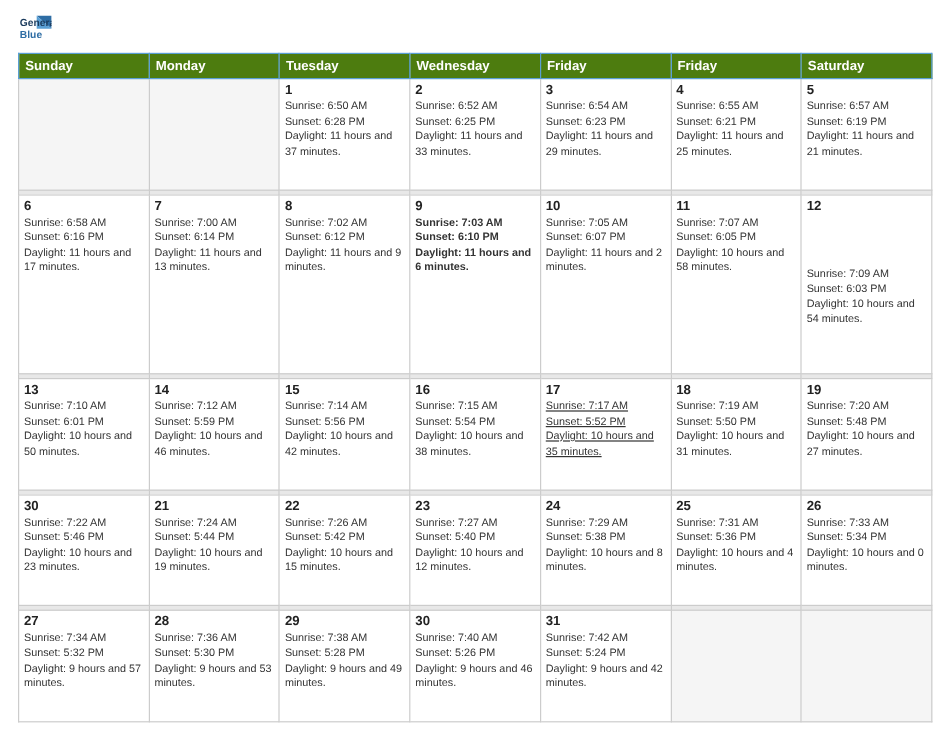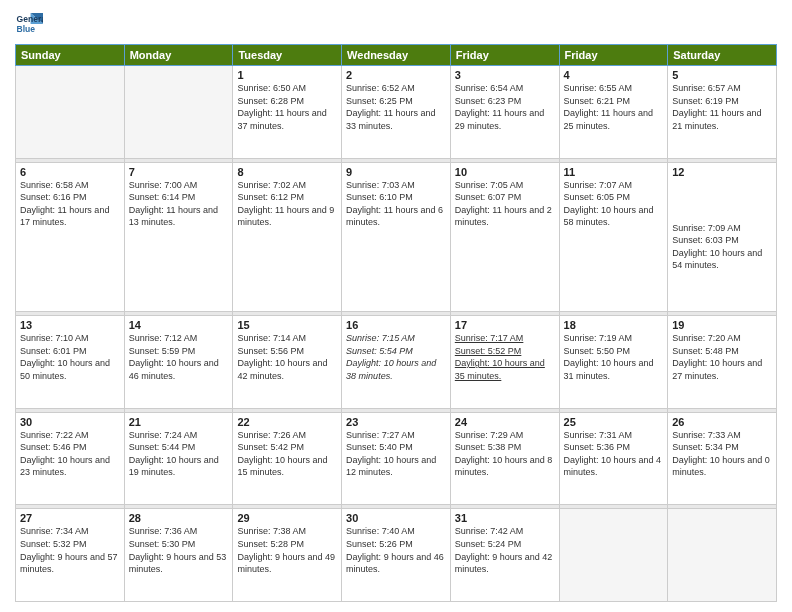--- a/index.html
+++ b/index.html
@@ -185,21 +185,21 @@
 Daylight: 11 hours and 13 minutes.</div>
           </td>
           <td>
             <span class="day-number">8</span>
             <div class="day-info" style="white-space: pre-line;">Sunrise: 7:02 AM
 Sunset: 6:12 PM
 Daylight: 11 hours and 9 minutes.</div>
           </td>
           <td>
             <span class="day-number">9</span>
-            <div class="day-info" style="white-space: pre-line;">Sunrise: 7:03 AM
+            <div class="day-info" style="white-space: pre-line; font-weight: bold;">Sunrise: 7:03 AM
 Sunset: 6:10 PM
 Daylight: 11 hours and 6 minutes.</div>
           </td>
           <td>
             <span class="day-number">10</span>
             <div class="day-info" style="white-space: pre-line;">Sunrise: 7:05 AM
 Sunset: 6:07 PM
 Daylight: 11 hours and 2 minutes.</div>
           </td>
           <td>
@@ -238,21 +238,21 @@
 Daylight: 10 hours and 46 minutes.</div>
           </td>
           <td>
             <span class="day-number">15</span>
             <div class="day-info" style="white-space: pre-line;">Sunrise: 7:14 AM
 Sunset: 5:56 PM
 Daylight: 10 hours and 42 minutes.</div>
           </td>
           <td>
             <span class="day-number">16</span>
-            <div class="day-info" style="white-space: pre-line; font-style: italic;">Sunrise: 7:15 AM
+            <div class="day-info" style="white-space: pre-line;">Sunrise: 7:15 AM
 Sunset: 5:54 PM
 Daylight: 10 hours and 38 minutes.</div>
           </td>
           <td>
             <span class="day-number">17</span>
             <div class="day-info" style="white-space: pre-line; text-decoration: underline;">Sunrise: 7:17 AM
 Sunset: 5:52 PM
 Daylight: 10 hours and 35 minutes.</div>
           </td>
           <td>

